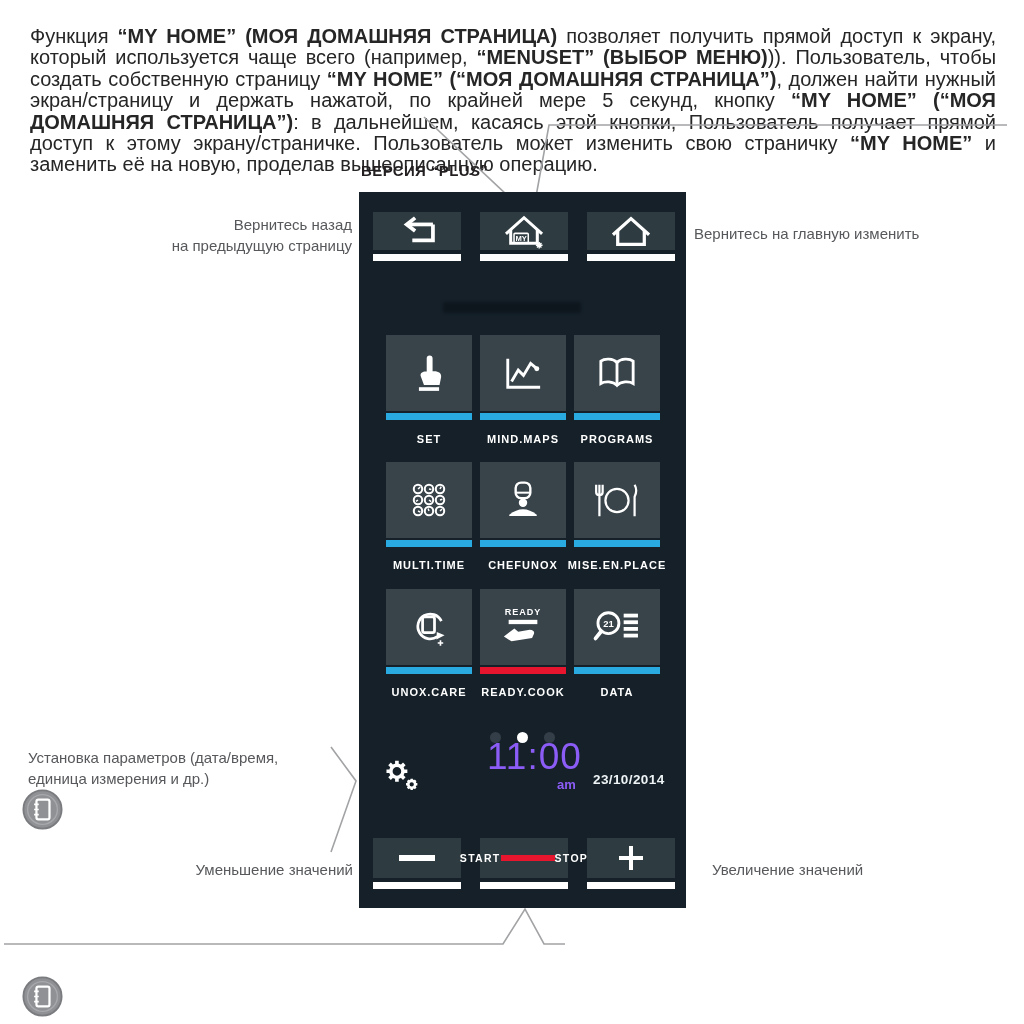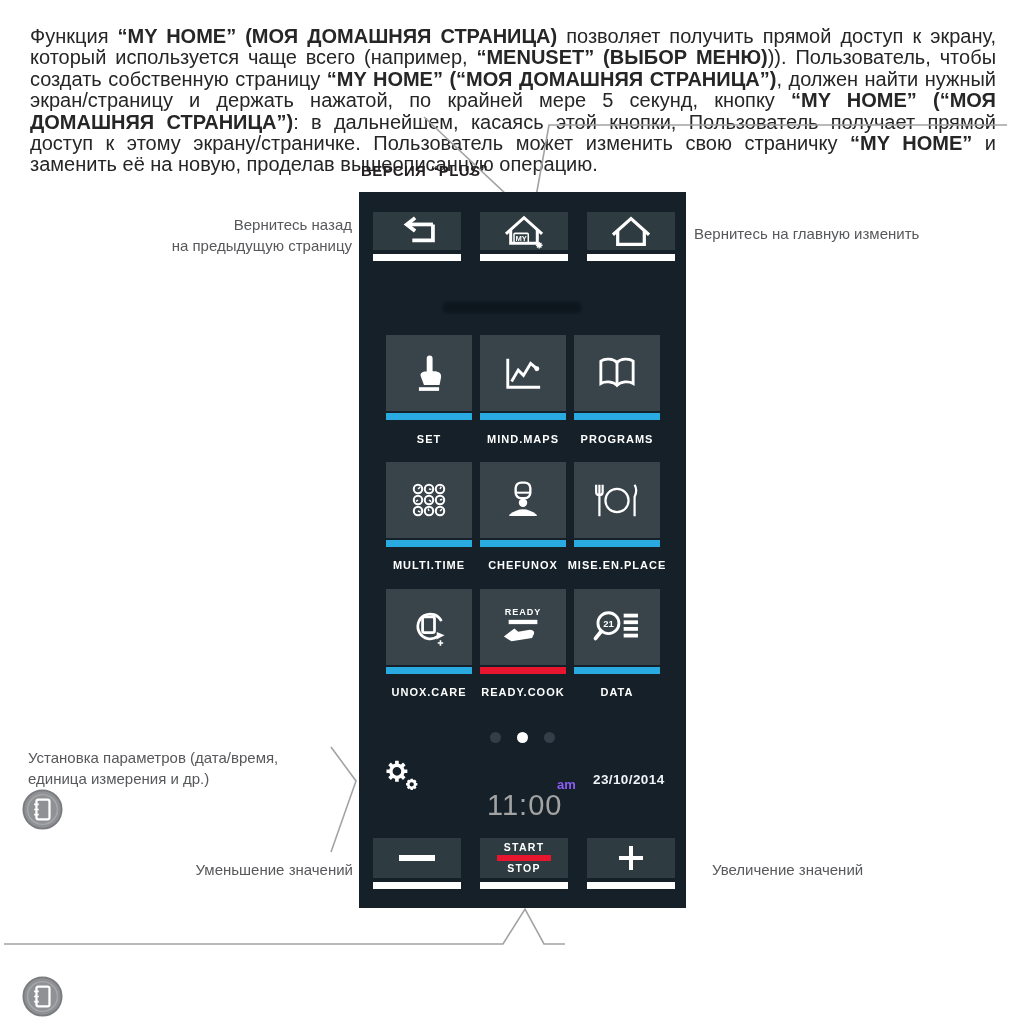--- a/index.html
+++ b/index.html
@@ -22,26 +22,26 @@
   .pbtn .underbar{height:7px;margin-top:4px;background:var(--bar_white,#fff);}
   #ghost{position:absolute;left:84px;top:110px;width:138px;height:11px;background:#070d14;opacity:.5;
          filter:blur(1.6px);border-radius:2px;}
   .tile{position:absolute;width:86px;height:76px;background:var(--tile_bg,#38434a);
         display:flex;align-items:center;justify-content:center;}
   .tbar{position:absolute;width:86px;height:7px;}
   .tlabel{position:absolute;transform:translateX(-50%);white-space:nowrap;color:#fff;
           font-size:11px;font-weight:700;letter-spacing:1px;}
   .dot{position:absolute;top:540px;width:11px;height:11px;border-radius:50%;background:#333e48;}
   .dot.active{background:#fff;}
-  #time{position:absolute;left:128px;top:598px;font-size:29px;font-weight:400;color:#a3a3a3;letter-spacing:1px;line-height:30px;}
+  #time{position:absolute;left:128px;top:550px;font-size:37px;font-weight:400;color:#8b5cf6;letter-spacing:1px;line-height:30px;}
   #meridiem{position:absolute;left:198px;top:585px;font-size:13px;font-weight:700;color:#8b5cf6;}
   #date{position:absolute;left:234px;top:580px;font-size:13.5px;font-weight:700;color:#eef3f5;letter-spacing:.4px;}
   #gear{position:absolute;left:24px;top:566px;}
   .minusbar{width:36px;height:5.5px;background:#fff;}
-  .ss{display:flex;flex-direction:column;align-items:center;}
+  .ss{display:flex;align-items:center;}
   .ss .txt{color:#fff;font-size:10.5px;font-weight:700;letter-spacing:1.3px;line-height:11px;}
   .ss .redbar{width:54px;height:6.5px;background:var(--accent_red,#e8152e);margin:1.5px 0;}
   
   .ann{position:absolute;color:var(--annotation_text,#57585b);font-size:15px;line-height:20.5px;
        white-space:pre-line;}
   .ann.right{text-align:right;}
   #note-bottom{position:absolute;left:25px;top:956px;font-size:15.5px;color:#4c4d4f;}
   .badge{position:absolute;}
 </style>
 </head>

